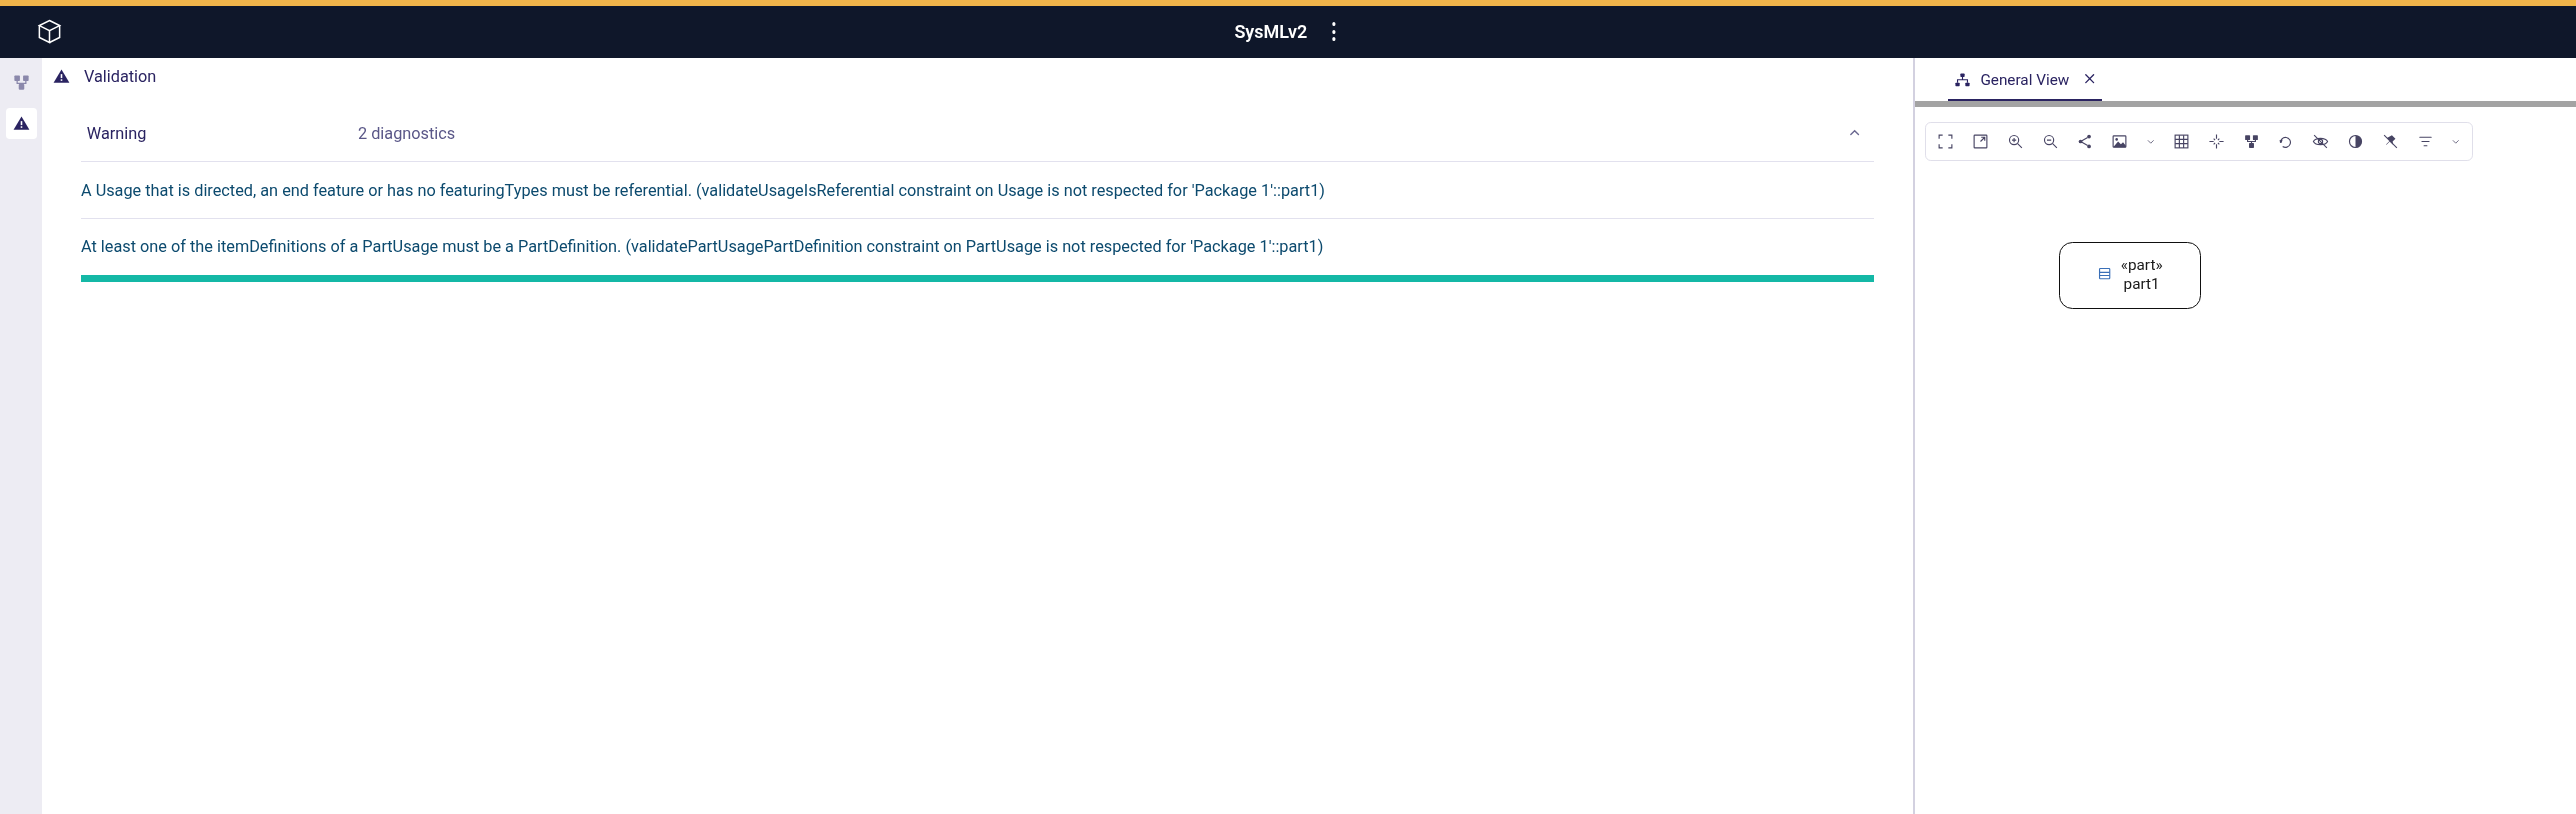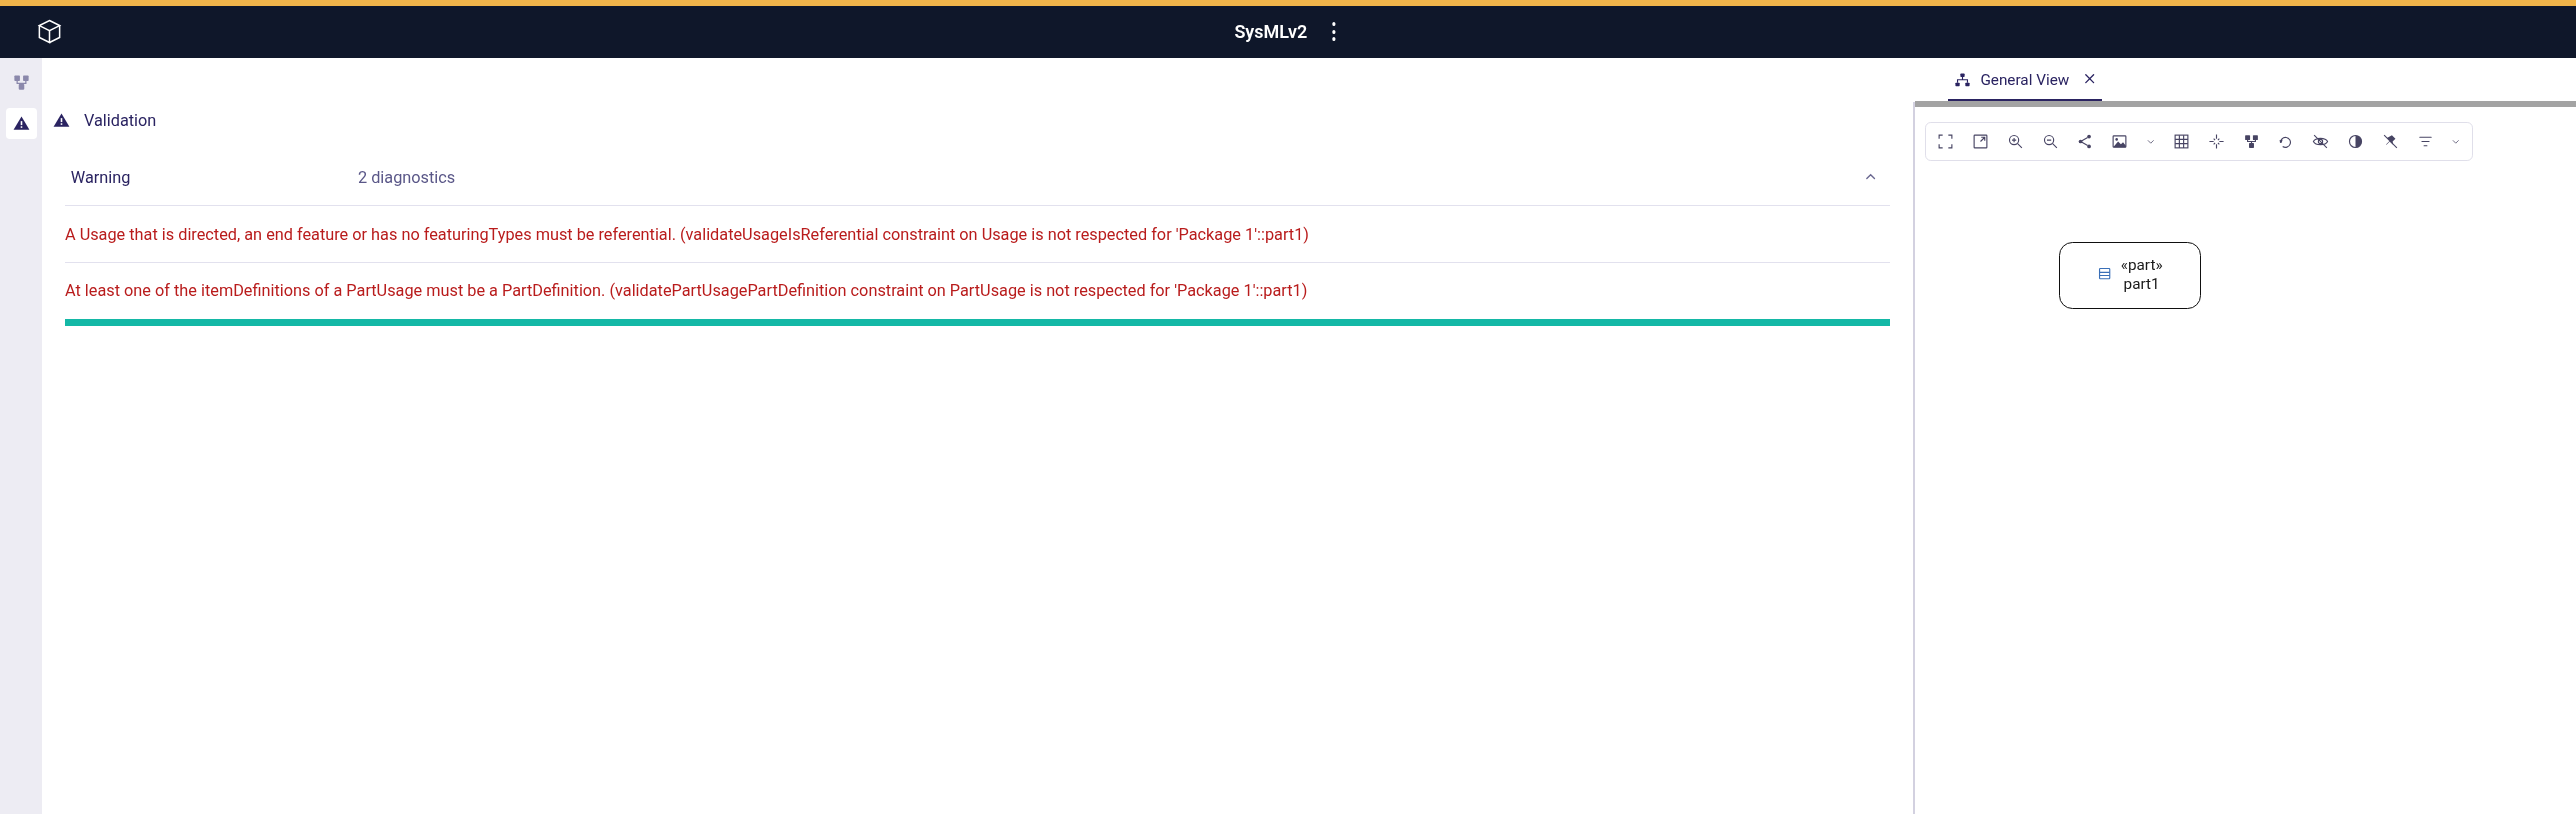--- a/index.html
+++ b/index.html
@@ -22,41 +22,41 @@
   .main { flex: 1; display: flex; min-height: 0; }
   .rail {
     width: 42px; background: #edecf3; display:flex; flex-direction:column; align-items:center;
     padding-top: 9.6px; gap: 9.6px;
   }
   .rail-btn { width:31px; height:31px; display:flex; align-items:center; justify-content:center; border-radius:3.8px; cursor:pointer; }
   .rail-btn.active { background: #fff; }
 
   .panel-left {
     flex: 1; border-right: 2.9px solid #d3d1e0; display:flex; flex-direction:column;
-    min-width: 0; position: relative; margin-top: 44px;
+    min-width: 0; position: relative;
   }
   .panel-header {
     display:flex; align-items:center; gap:13.4px; padding: 9.6px 9.6px 9.6px 9.6px;
     color:#2a2361; font-size:16.3px;
     border-bottom: 1px solid #fff;
   }
   .panel-header .tri { color:#2a2361; }
-  .validation-body { padding: 0 23px; overflow:auto; flex:1; }
+  .validation-body { padding: 0 39px; overflow:auto; flex:1; }
   .warn-row {
     display:flex; align-items:center; justify-content:space-between;
     padding: 27px 5.8px 9.6px 5.8px; color:#2a2361;
   }
   .warn-row .left { font-size:16.3px; }
   .warn-row .mid { font-size:16.3px; color:#5a5788; position:absolute; left:316px;}
   .warn-row .chev { color:#6a6890; cursor:pointer; font-size:17px; padding-right:5.8px;}
   .inset {
     margin-top: 7.7px; border-top:1px solid #e2e1ee; padding: 0;
   }
   .diag {
-    padding: 15.3px 0; border-bottom:1px solid #e2e1ee; color:#b91c1c;
+    padding: 15.3px 0; border-bottom:1px solid #e2e1ee; color:#0c4a6e;
     font-size:16.3px; line-height:1.55;
   }
   .diag:last-child { border-bottom:7px solid #14b8a6; }
 
   .panel-right {
     width: 661px; display:flex; flex-direction:column; min-width:0;
   }
   .tabrow {
     display:flex; align-items:center; gap:7.7px; padding: 7.7px 33px 0 33px;
     border-bottom: 6px solid #a3a3a3;

